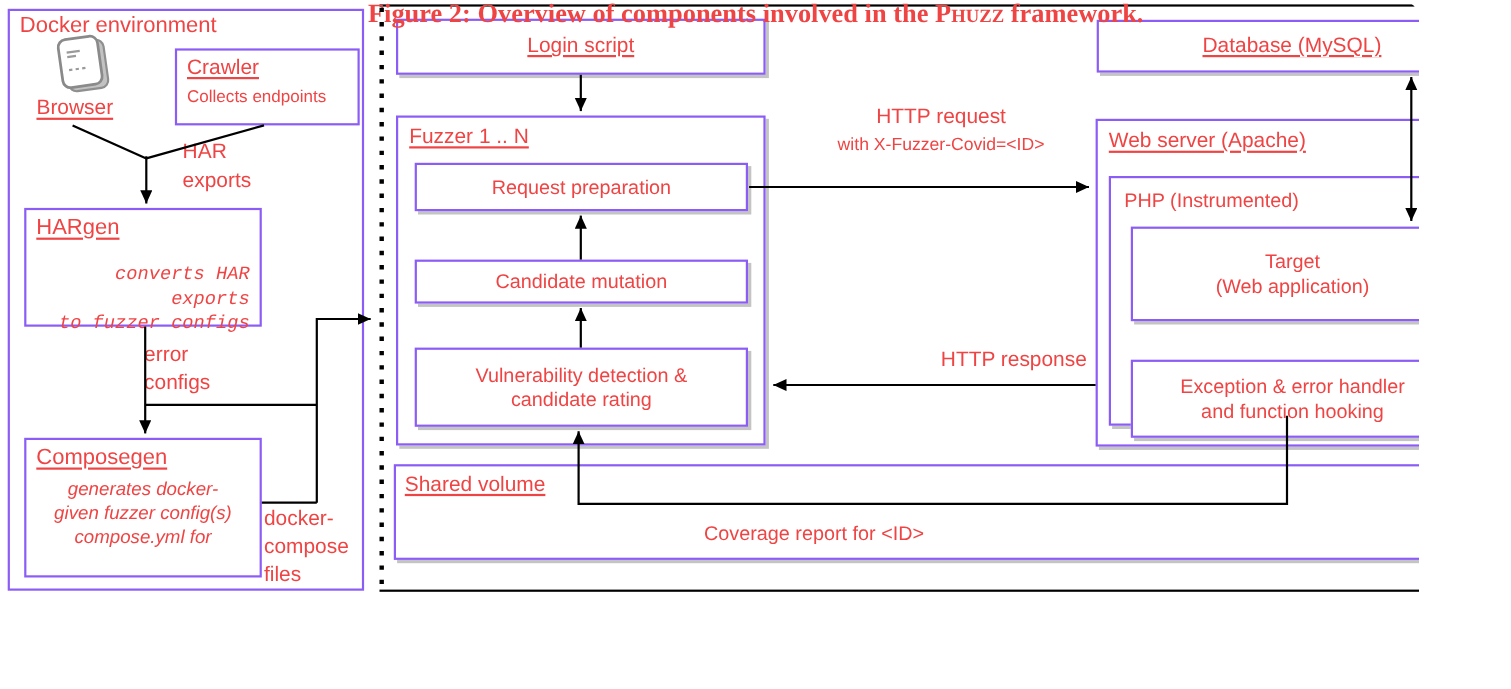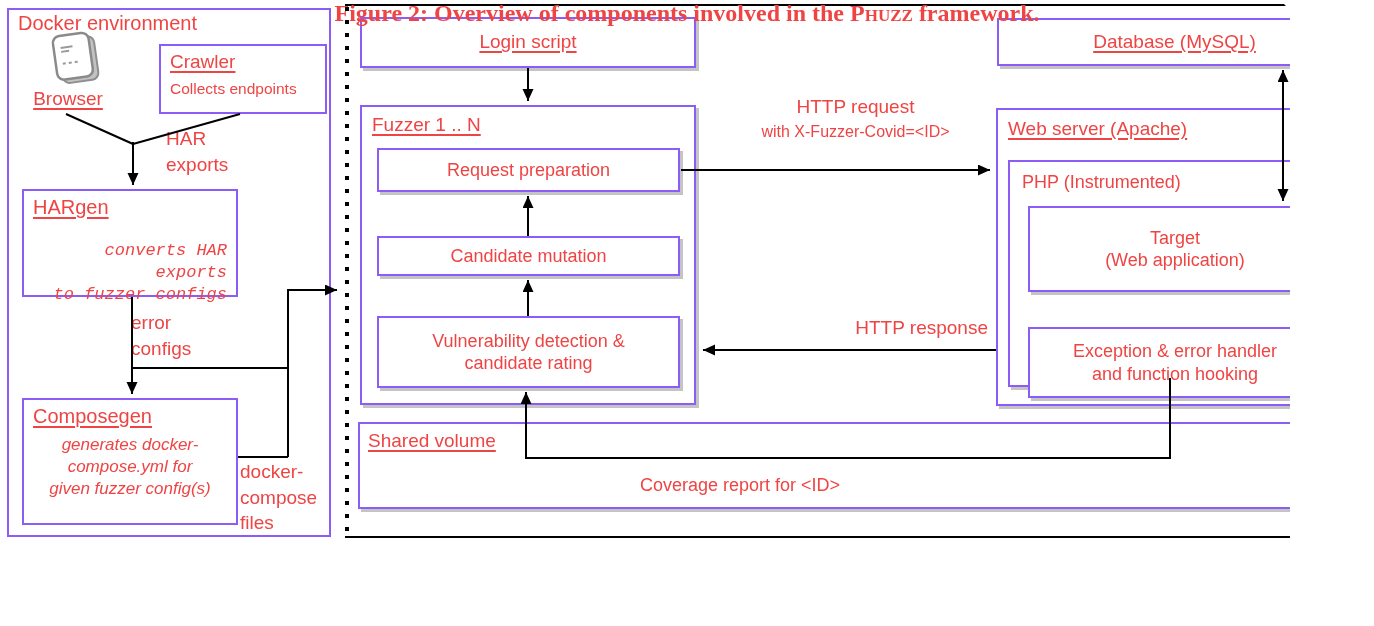--- a/index.html
+++ b/index.html
@@ -56,22 +56,22 @@
     <div class="ital t17" style="margin-top:21px;text-align:right;font-family:Liberation Mono, monospace;">
       <div>converts HAR exports</div>
       <div>to fuzzer configs</div>
     </div>
   </div>
 
   <div class="box" style="left:22px;top:398px;width:216px;height:127px;padding:5px 9px;">
     <div class="u" style="font-size:20px;">Composegen</div>
     <div class="ital t17" style="margin-top:6px;text-align:center;">
       <div>generates docker-</div>
+      <div>given fuzzer config(s)</div>
       <div>compose.yml for</div>
-      <div>given fuzzer config(s)</div>
     </div>
   </div>
 
   <div class="lbl" style="left:166px;top:126px;width:84px;">
     <div>HAR</div>
     <div>exports</div>
   </div>
   <div class="lbl" style="left:131px;top:310px;width:82px;">
     <div>error</div>
     <div>configs</div>

